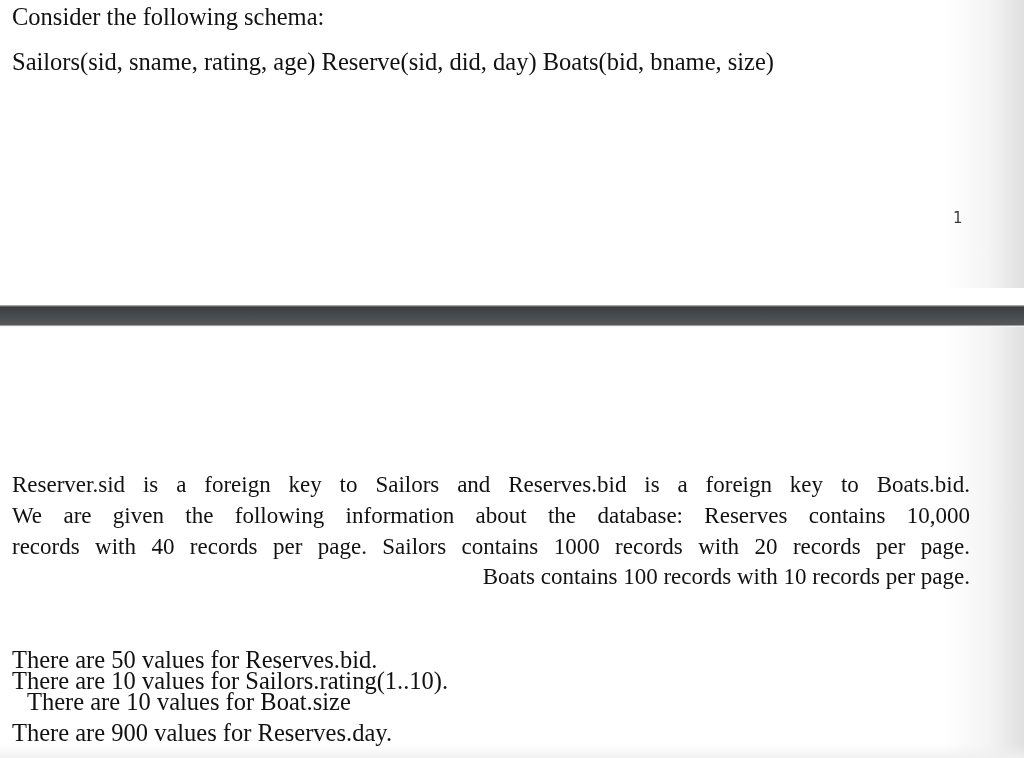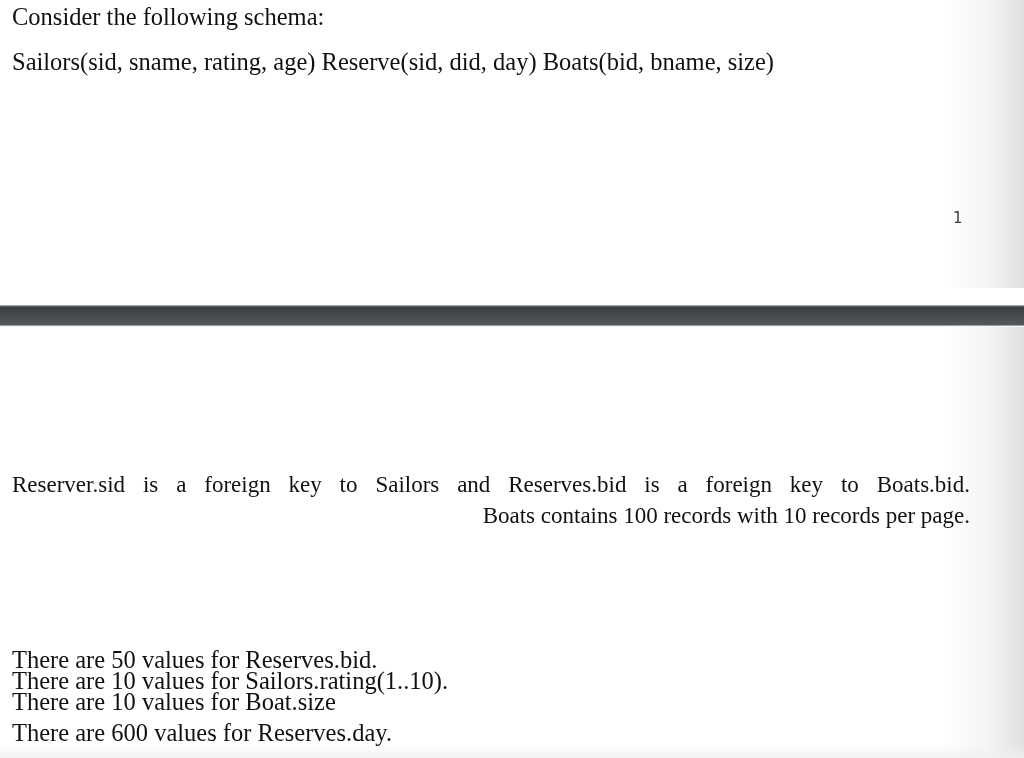--- a/index.html
+++ b/index.html
@@ -107,19 +107,21 @@
 
 <div class="page-divider"></div>
 
 <div class="page page-bottom">
   <div class="edge-shadow"></div>
   <div class="bottom-fade"></div>
 </div>
 
 <div class="justified-block">
   <span class="jl">Reserver.sid is a foreign key to Sailors and Reserves.bid is a foreign key to Boats.bid.</span>
+  <span class="jl">We are given the following information about the database: Reserves contains 10,000</span>
+  <span class="jl">records with 40 records per page. Sailors contains 1000 records with 20 records per page.</span>
   <span class="jl-last">Boats contains 100 records with 10 records per page.</span>
 </div>
 
 <p class="text-line" style="top:624px;margin-top:20px;">There are 50 values for Reserves.bid.</p>
 <p class="text-line" style="top:665px;">There are 10 values for Sailors.rating(1..10).</p>
-<p class="text-line" style="top:686px;">There are 10 values for Boat.size</p>
-<p class="text-line" style="top:717px;">There are 600 values for Reserves.day.</p>
+<p class="text-line" style="top:686px;margin-left:15px;">There are 10 values for Boat.size</p>
+<p class="text-line" style="top:717px;">There are 900 values for Reserves.day.</p>
 
 </body></html>

